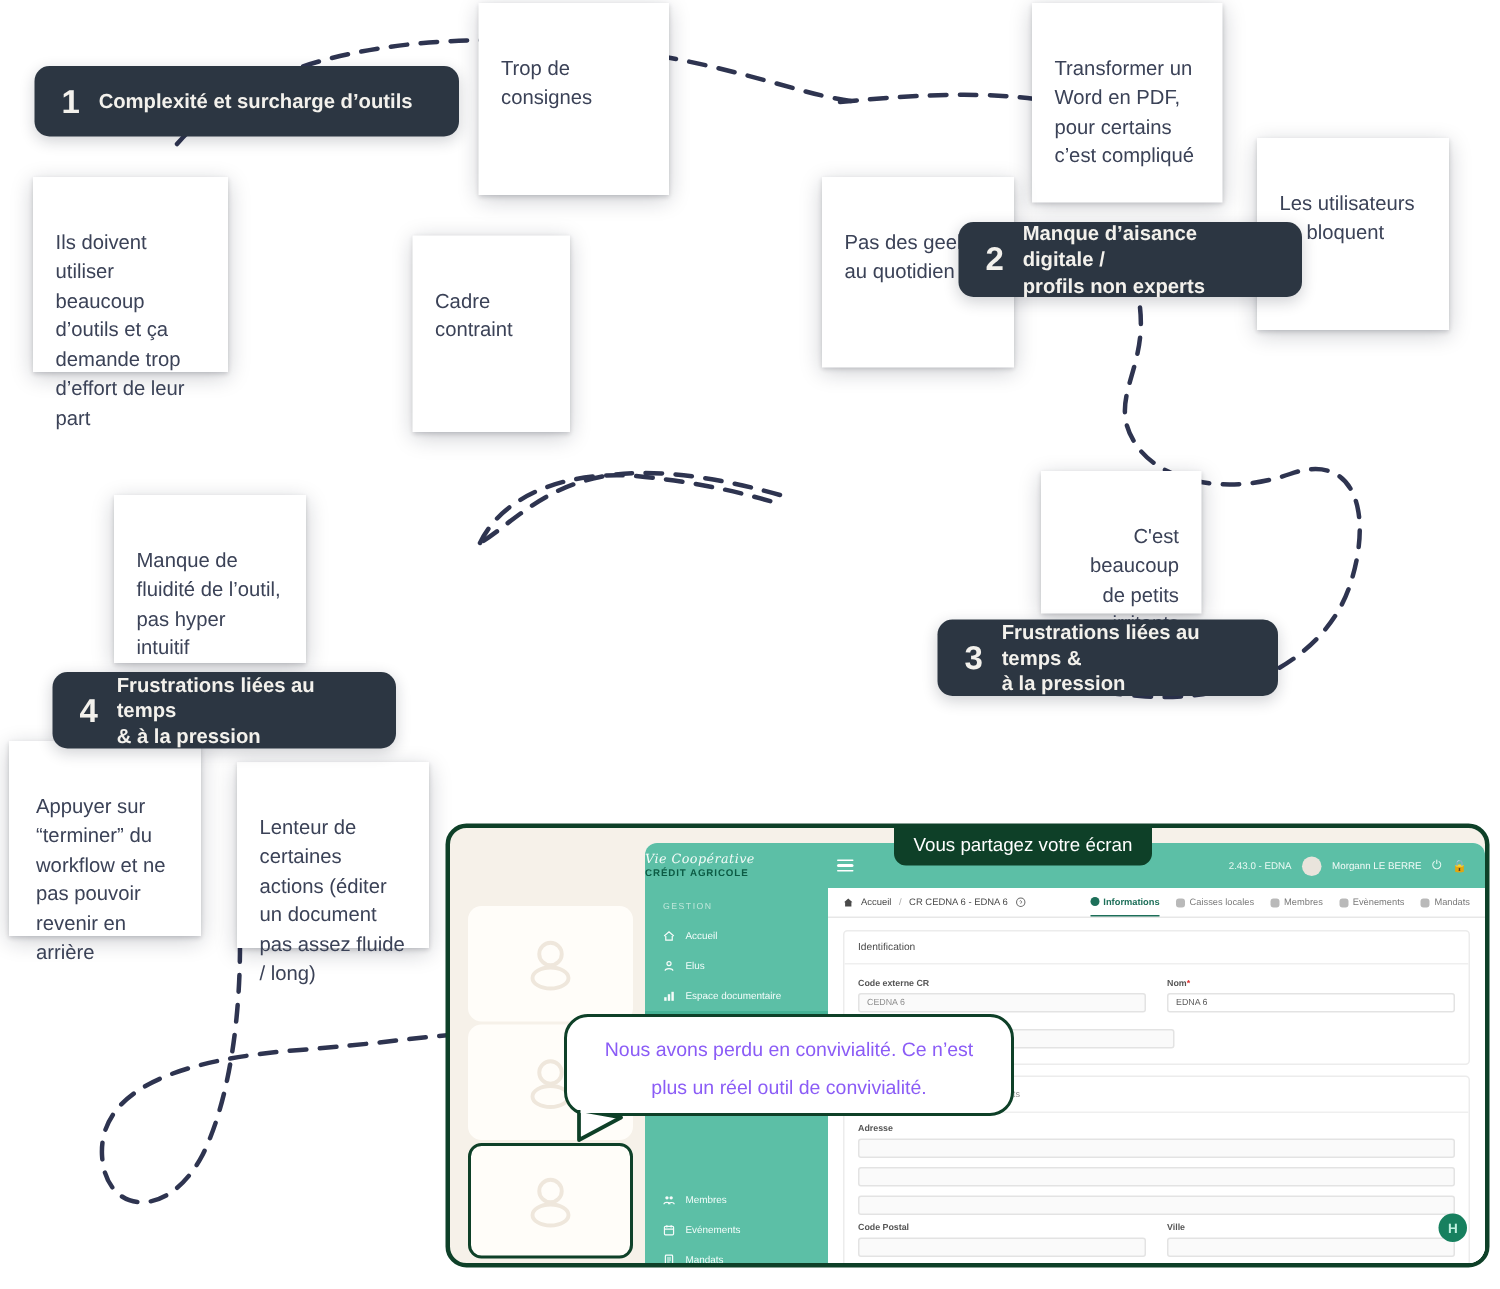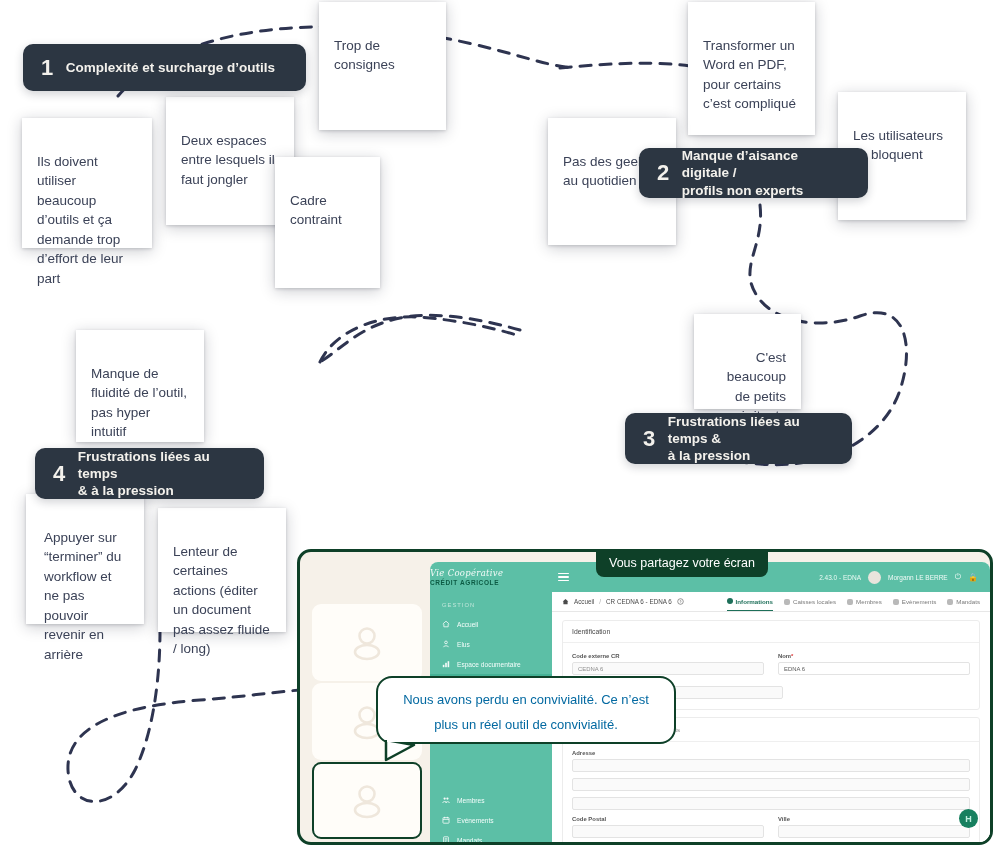--- a/index.html
+++ b/index.html
@@ -157,21 +157,21 @@
   
   #bubble {
     position:absolute; left:376px; top:676px;
     width:300px; height:68px;
     background:#ffffff;
     border:2.5px solid #0e4028;
     border-radius:16px;
     z-index:9;
     padding:9px 14px 0 14px;
     text-align:center;
-    color:#0369a1;
+    color:#8b5cf6;
     font-size:13px;
     line-height:1.95;
   }
   #bubbleTail { position:absolute; left:384px; top:740px; z-index:9; }
 </style>
 </head>
 <body>
 
 <div id="stage">
 
@@ -195,23 +195,20 @@
   </svg>
 
   <div class="card" style="left:319px; top:2px; width:127px; height:128px;">
     <span>Trop de consignes</span>
   </div>
 
   <div class="card" style="left:22px; top:118px; width:130px; height:130px;">
     <span>Ils doivent utiliser beaucoup d’outils et ça demande trop d’effort de leur part</span>
   </div>
 
-  <div class="card" style="left:166px; top:97px; width:128px; height:128px;">
-    <span>Deux espaces entre lesquels il faut jongler</span>
-  </div>
 
   <div class="card" style="left:275px; top:157px; width:105px; height:131px;">
     <span>Cadre contraint</span>
   </div>
 
   <div class="card" style="left:688px; top:2px; width:127px; height:133px;">
     <span>Transformer un Word en PDF, pour certains c’est compliqué</span>
   </div>
 
   <div class="card" style="left:548px; top:118px; width:128px; height:127px;">
@@ -225,21 +222,21 @@
   <div class="card" style="left:76px; top:330px; width:128px; height:112px;">
     <span>Manque de fluidité de l’outil, pas hyper intuitif</span>
   </div>
 
 
 
   <div class="card" style="left:694px; top:314px; width:107px; height:95px;text-align:right;">
     <span>C'est beaucoup de petits irritants</span>
   </div>
 
-  <div class="card" style="left:26px; top:494px; width:118px; height:130px;padding-left:18px;">
+  <div class="card" style="left:6px; top:494px; width:128px; height:130px;padding-left:18px;">
     <span>Appuyer sur “terminer” du workflow et ne pas pouvoir revenir en arrière</span>
   </div>
 
   <div class="card" style="left:158px; top:488px; width:128px; height:124px;margin-top:20px;">
     <span>Lenteur de certaines actions (éditer un document pas assez fluide / long)</span>
   </div>
 
   <div class="pill" style="left:23px; top:44px; width:283px; height:47px;">
     <span class="num">1</span>
     <span class="txt">Complexité et surcharge d’outils</span>

